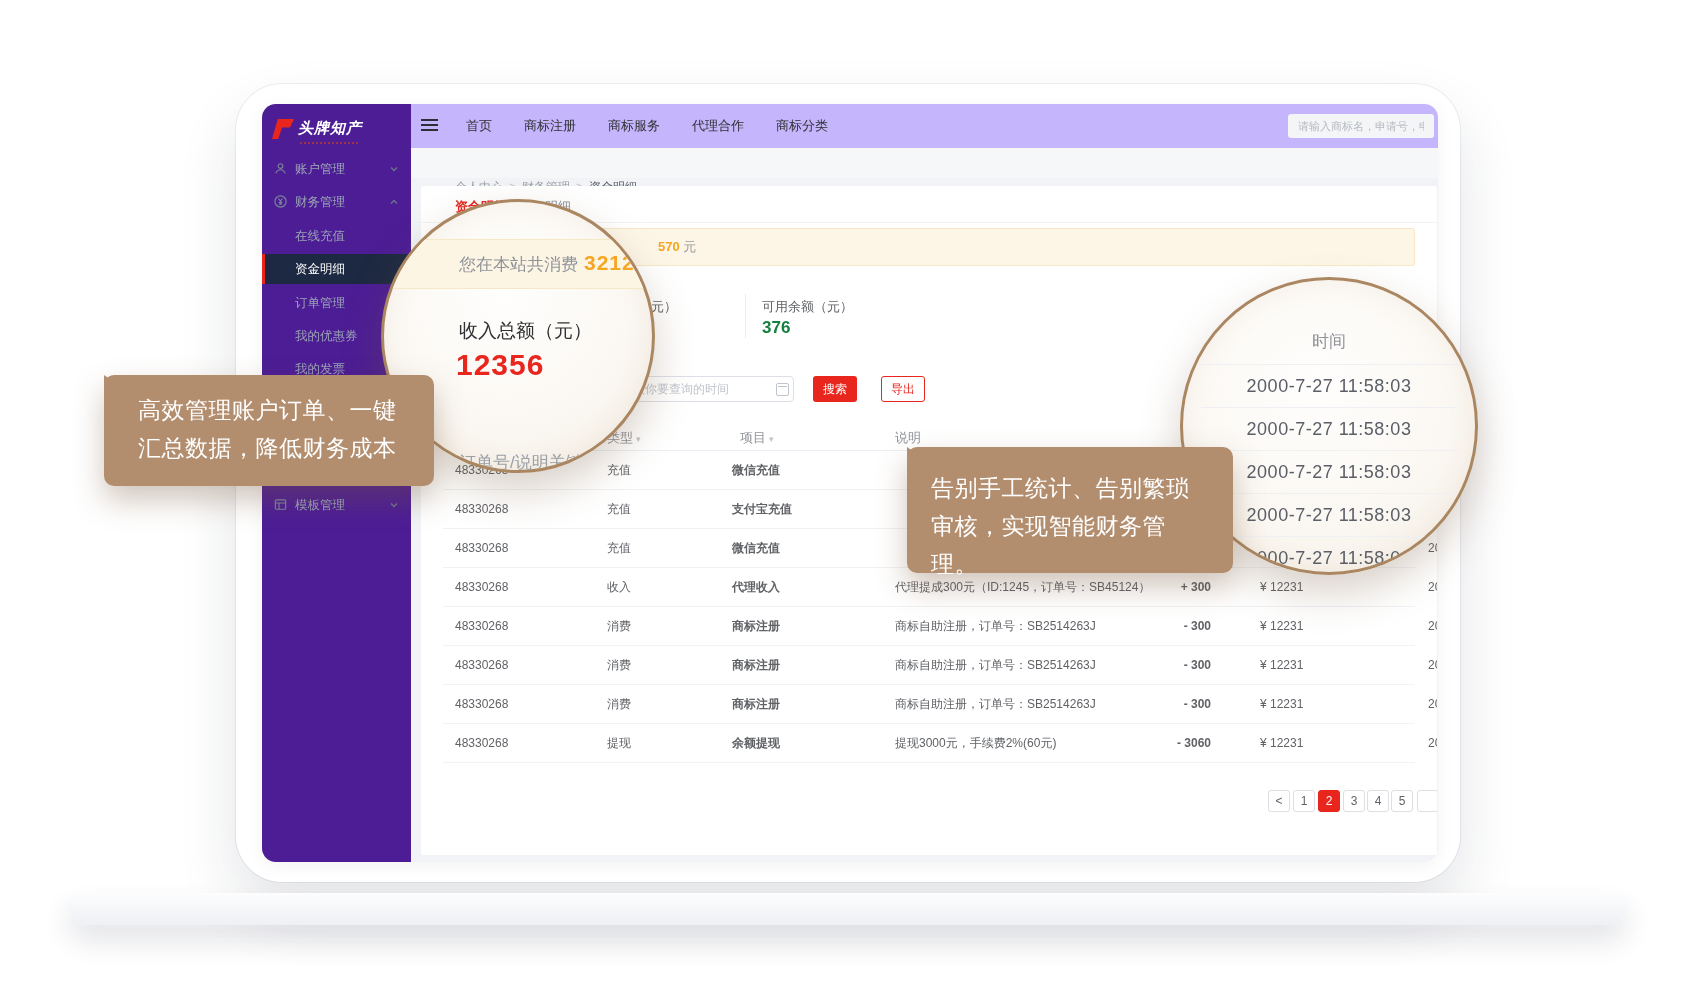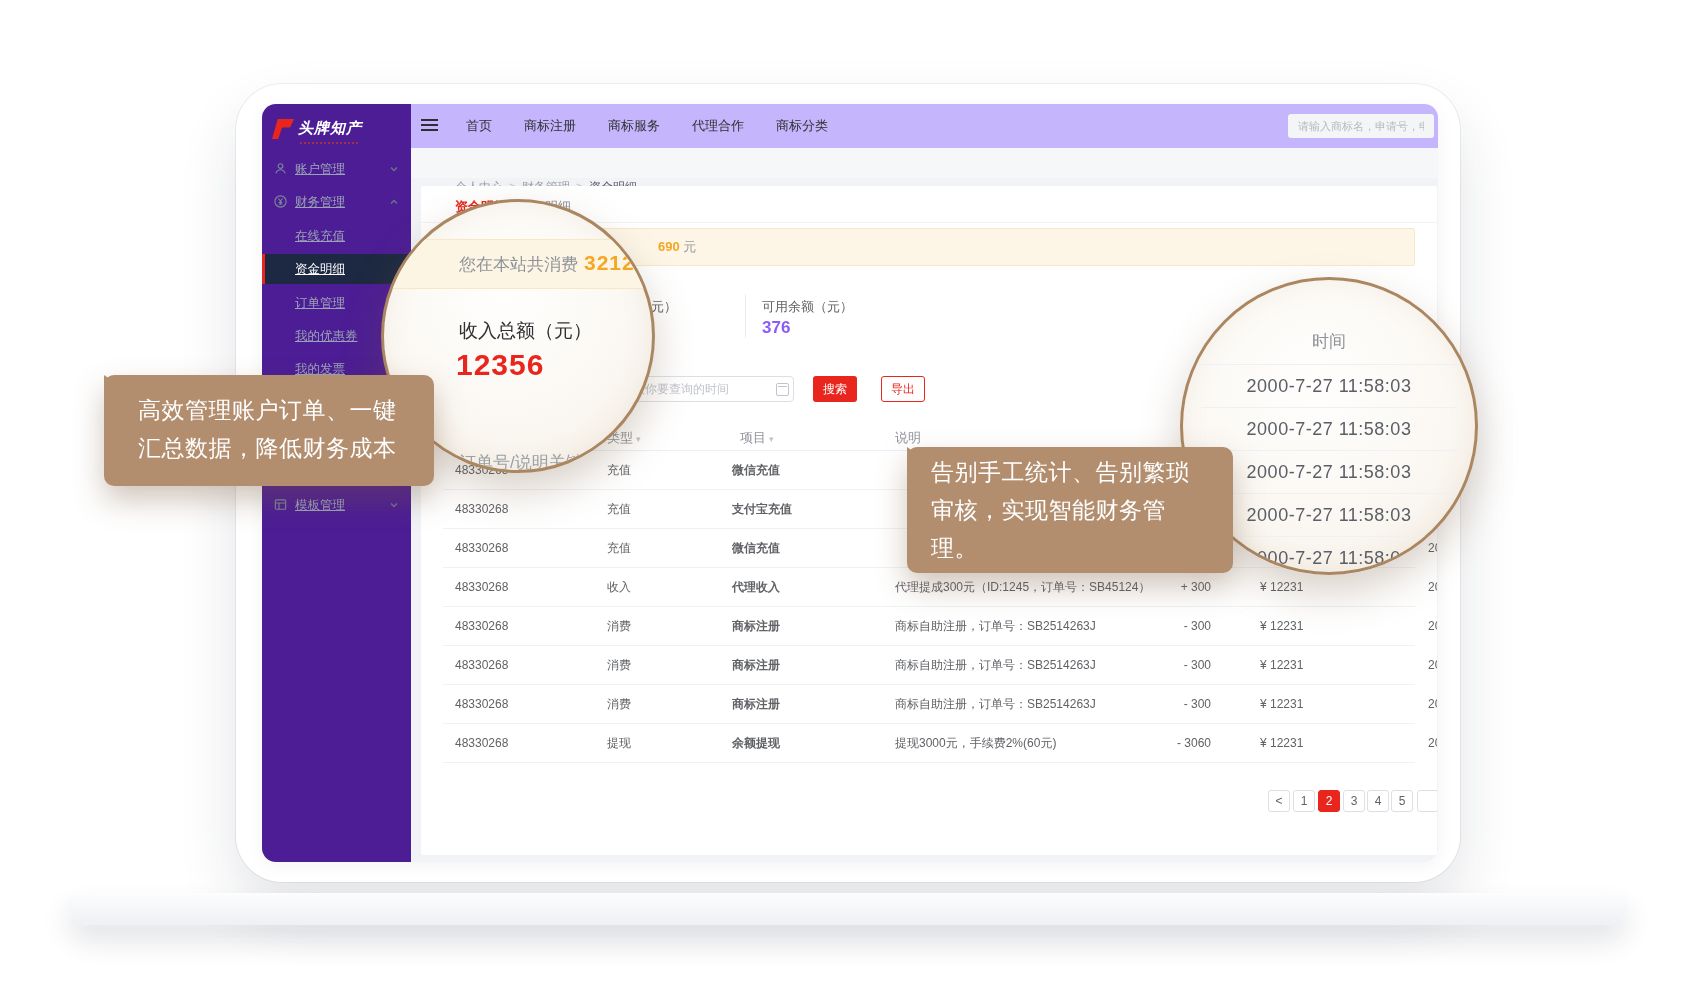--- a/index.html
+++ b/index.html
@@ -19,21 +19,21 @@
   .app{left:262px;top:104px;width:1176px;height:758px;background:#f1f3f6;border-radius:14px;
        overflow:hidden;z-index:1;box-shadow:0 4px 18px rgba(0,0,0,.05);}
 
   
   .sidebar{left:0;top:0;width:149px;height:758px;background:#4c1d95;}
   .logo-mark{left:10px;top:15px;width:22px;height:20px;background:#e8261d;
              clip-path:polygon(0% 100%,26% 0%,100% 0%,82% 42%,46% 42%,28% 100%);}
   .logo-name{left:36px;top:15px;color:#fff;font-size:15px;font-weight:bold;font-style:italic;letter-spacing:1px;}
   .logo-dots{left:38px;top:38px;width:58px;height:0;border-bottom:2px dotted #b4372f;opacity:.8;}
   .side-item{left:0;width:149px;height:30px;line-height:30px;color:#9aa3b5;font-size:12.5px;cursor:pointer;}
-  .side-item .lbl{position:absolute;left:33px;top:0;text-decoration:underline;}
+  .side-item .lbl{position:absolute;left:33px;top:0;}
   .side-item .ic{position:absolute;left:11px;top:7px;width:15px;height:15px;color:#7c8699;}
   .side-item .chev{position:absolute;left:126px;top:9px;width:12px;height:12px;color:#6d7789;}
   .side-item.active{background:#1d2942;color:#fff;}
   .side-item.active::before{content:"";position:absolute;left:0;top:0;width:3px;height:30px;background:#e8261d;}
   .side-item svg{display:block;width:100%;height:100%;}
 
   
   .topbar{left:149px;top:0;width:1027px;height:44px;background:#c4b5fd;}
   .hamburger{left:10px;top:15px;width:17px;height:13px;cursor:pointer;}
   .hamburger i{display:block;height:2px;background:#2c2f35;margin-bottom:3px;}
@@ -55,42 +55,42 @@
   .tab-line{left:34px;top:33px;width:52px;height:2px;background:#e8261d;}
   .tab2{left:124px;top:12px;font-size:13px;color:#8c9097;}
   .card-div{left:0;top:36px;width:1016px;height:1px;background:#f2f3f5;}
 
   .banner{left:22px;top:42px;width:972px;height:38px;background:#fdf6e7;border:1px solid #f8e8c7;
           box-sizing:border-box;border-radius:2px;font-size:13px;color:#9b9b9b;}
   .banner .frag{position:absolute;left:214px;top:0;line-height:36px;}
   .orange{color:#f5a623;}
 
   .stat-lbl{font-size:13px;color:#606266;}
-  .stat-val{font-size:17px;font-weight:bold;color:#8b5cf6;}
+  .stat-val{font-size:17px;font-weight:bold;color:#15803d;}
   .stat-div{left:324px;top:108px;width:1px;height:44px;background:#ececec;}
 
   .date-input{left:177px;top:190px;width:196px;height:26px;border:1px solid #dcdfe6;border-radius:4px;
               box-sizing:border-box;font-size:12px;color:#606266;padding:0 26px 0 10px;outline:none;background:#fff;}
   .date-input::placeholder{color:#c0c4cc;}
   .cal-ic{left:355px;top:197px;width:11px;height:11px;border:1px solid #c0c4cc;border-radius:2px;}
   .cal-ic::after{content:"";position:absolute;left:1px;top:2px;width:9px;height:1px;background:#c0c4cc;}
   .btn-search{left:392px;top:190px;width:44px;height:26px;background:#e8261d;color:#fff;font-size:12px;
               border:none;border-radius:3px;cursor:pointer;}
   .btn-export{left:460px;top:190px;width:44px;height:26px;background:#fff;color:#e8261d;font-size:12px;
               border:1px solid #e8261d;border-radius:3px;box-sizing:border-box;cursor:pointer;}
 
   .th{top:240px;font-size:13px;color:#909399;line-height:24px;white-space:nowrap;}
   .th .caret{font-size:9px;color:#c0c4cc;margin-left:3px;}
   .thead-line{left:22px;top:264px;width:972px;height:1px;background:#ebeef5;}
   .rows{left:0;top:265px;width:1016px;}
   .trow{position:relative;width:1016px;height:39px;}
   .trow::after{content:"";position:absolute;left:22px;right:22px;bottom:0;height:1px;background:#f0f2f5;}
   .td{position:absolute;top:12px;font-size:12px;color:#606266;line-height:15px;white-space:nowrap;}
   .td.c-order{left:34px;}.td.c-type{left:186px;}.td.c-project{left:311px;font-weight:bold;}.td.c-desc{left:474px;}
-  .td.c-amount{left:690px;width:100px;text-align:right;}
+  .td.c-amount{left:690px;width:100px;text-align:right;font-weight:bold;}
   .td.c-balance{left:839px;width:90px;text-align:left;}
   .td.c-time{left:1007px;width:140px;}
 
   .pager{left:0;top:604px;width:1016px;height:22px;}
   .pg{position:absolute;top:0;width:22px;height:22px;line-height:20px;text-align:center;font-size:12px;
       color:#5f6368;background:#fff;border:1px solid #dcdfe3;border-radius:3px;box-sizing:border-box;cursor:pointer;}
   .pg.active{background:#e8261d;border-color:#e8261d;color:#fff;}
 
   
   .mag{border:3px solid #aa8661;border-radius:50%;overflow:hidden;z-index:10;
@@ -108,21 +108,21 @@
   .magR .r-headline{position:absolute;left:0;top:84px;width:292px;height:1px;background:#eef0f3;}
   .magR .r-rows{position:absolute;left:18px;top:85px;width:256px;}
   .magR .r-row{height:42px;line-height:42px;text-align:center;font-size:18px;color:#5a5e66;
                border-bottom:1px solid #eef0f3;white-space:nowrap;letter-spacing:.5px;}
 
   
   .callout{background:#b28e6f;border-radius:10px;color:#fff;z-index:20;
            box-shadow:0 14px 30px rgba(120,90,60,.35);box-sizing:border-box;
            font-size:23px;line-height:38px;white-space:pre-line;letter-spacing:.5px;}
   .calloutL{left:104px;top:375px;width:330px;height:111px;padding:16px 34px 0;}
-  .calloutR{left:907px;top:447px;width:326px;height:126px;padding:6px 24px 0;}
+  .calloutR{left:907px;top:447px;width:326px;height:126px;padding:22px 24px 0;}
   .arrow-r{position:absolute;width:0;height:0;border-top:9px solid transparent;border-bottom:9px solid transparent;
            border-left:13px solid #b28e6f;}
 </style>
 </head>
 <body>
 
 <div class="abs bezel"></div>
 <div class="abs base"></div>
 
 <div class="abs app">
@@ -212,21 +212,21 @@
     <div class="crumb-wrap" id="breadcrumb"><span class="crumb-link">个人中心</span><span class="crumb-sep">&gt;</span><span class="crumb-link">财务管理</span><span class="crumb-sep">&gt;</span><span class="crumb-cur">资金明细</span></div>
   </div>
 
   <div class="abs card">
     <div class="abs tab">资金明细</div>
     <div class="abs tab-line"></div>
     <div class="abs tab2">明细</div>
     <div class="abs card-div"></div>
 
     <div class="abs banner">
-      <span class="frag"><b class="orange">690</b> <span>元</span></span>
+      <span class="frag"><b class="orange">570</b> <span>元</span></span>
     </div>
 
     <div class="abs stat-lbl" style="left:34px;top:112px;">收入总额（元）</div>
     <div class="abs stat-val" style="left:34px;top:132px;color:#e8261d;">12356</div>
     <div class="abs stat-lbl" style="left:165px;top:112px;">支出总额（元）</div>
     <div class="abs stat-div"></div>
     <div class="abs stat-lbl" style="left:341px;top:112px;">可用余额（元）</div>
     <div class="abs stat-val" style="left:341px;top:132px;">376</div>
 
     <input class="abs date-input" placeholder="请输入你要查询的时间" style="">

